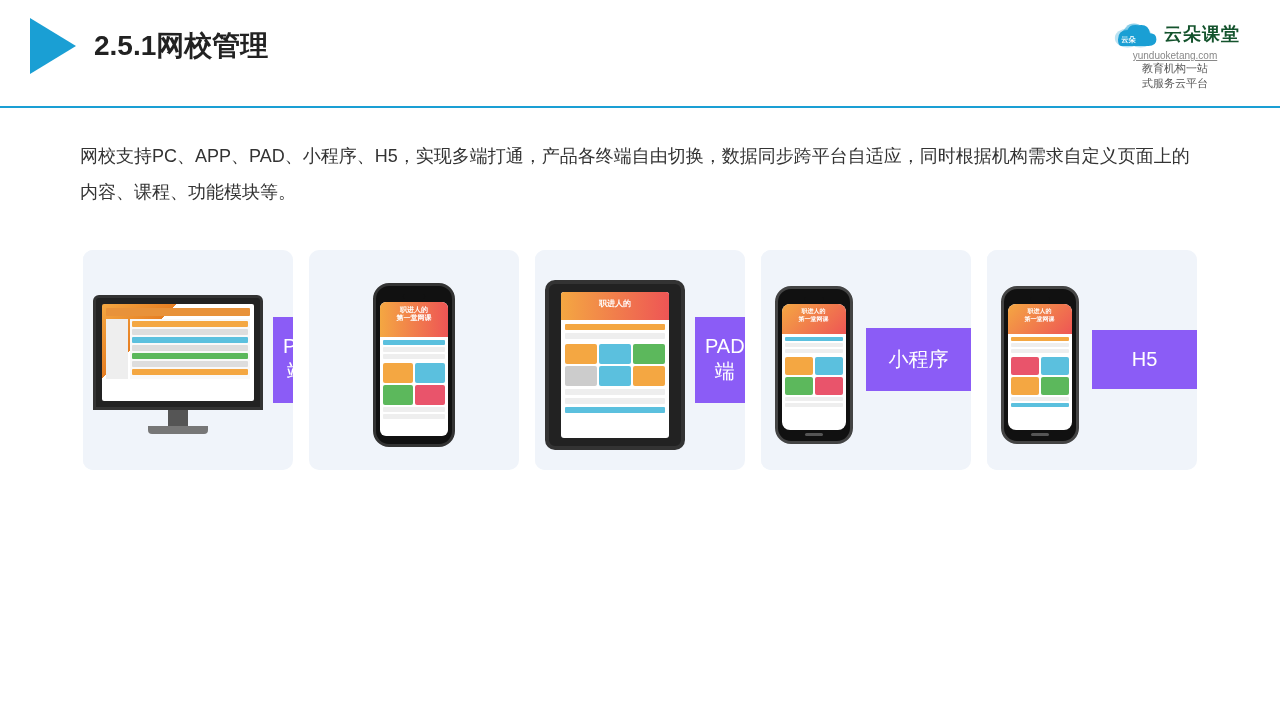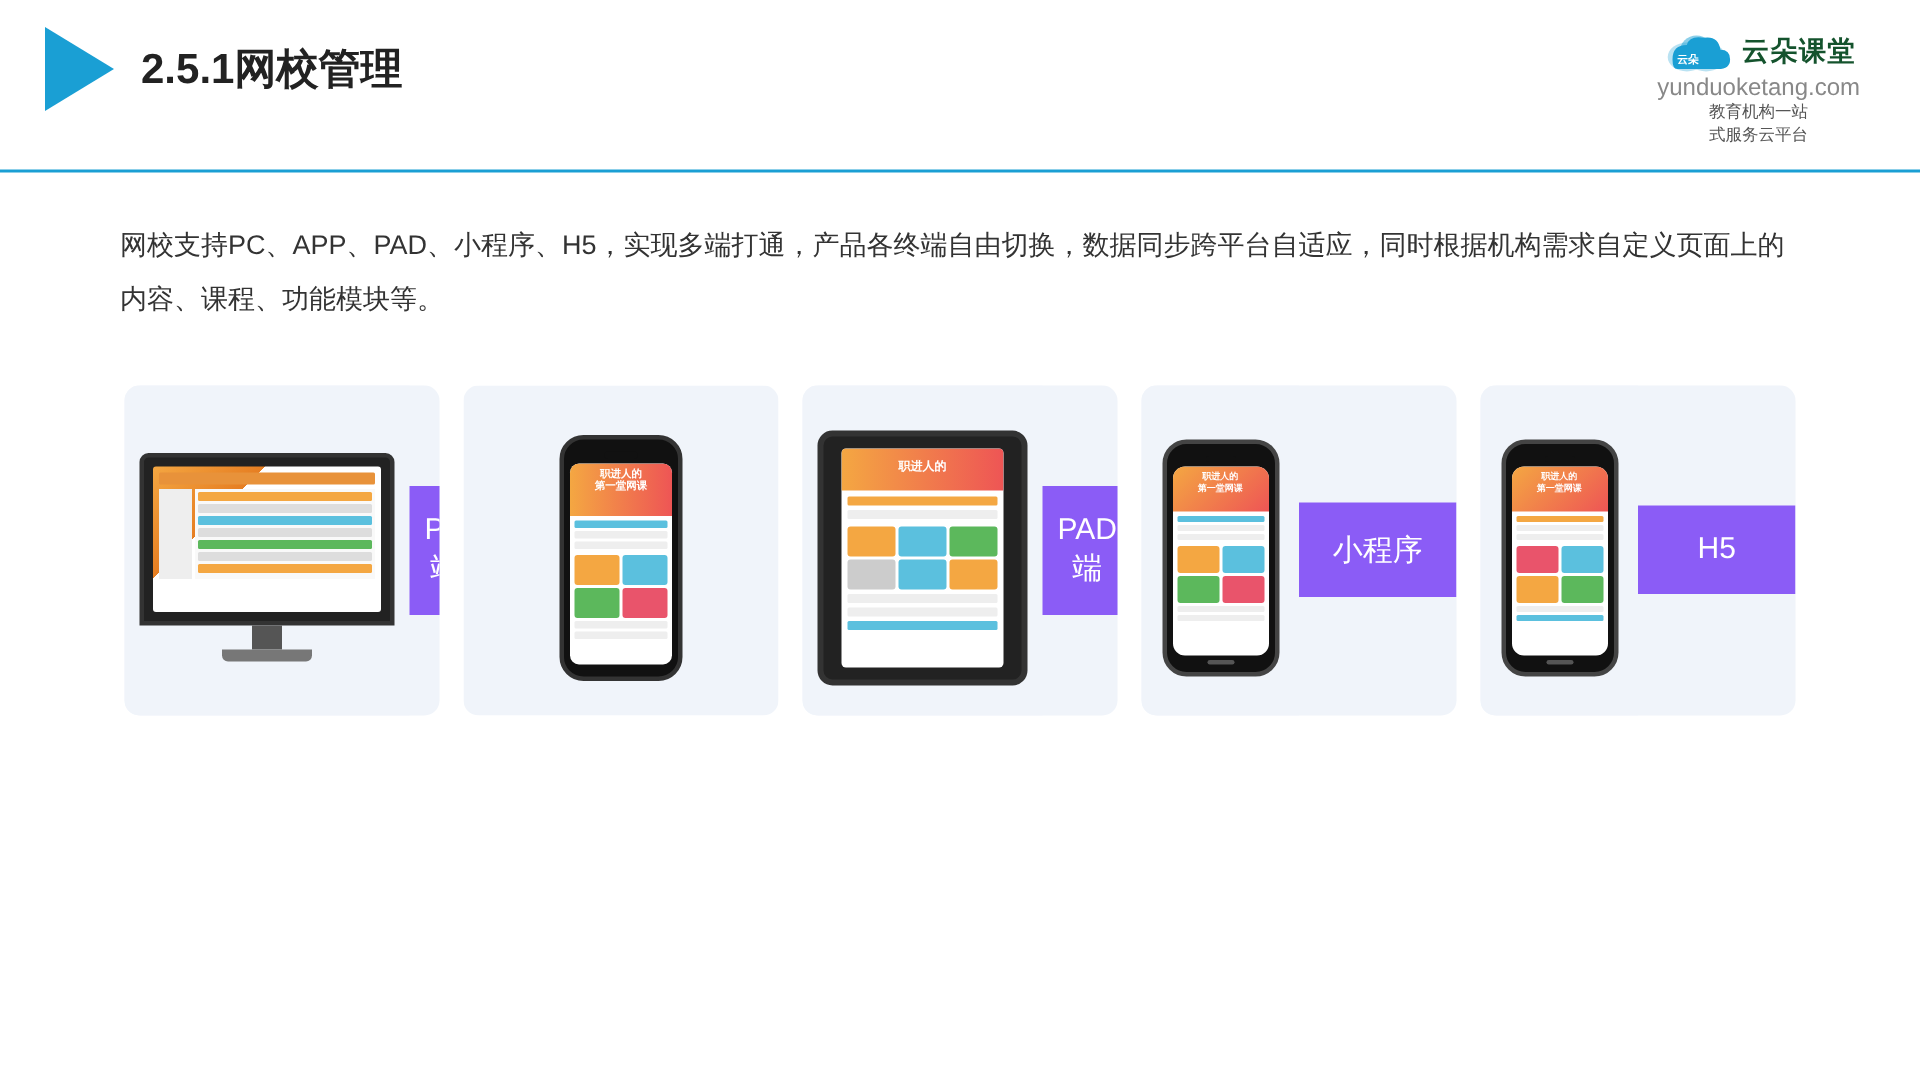--- a/index.html
+++ b/index.html
@@ -62,22 +62,23 @@
       letter-spacing: 1px;
     }
     .brand-text-sub {
       font-size: 11px;
       color: #555;
       text-align: center;
       line-height: 1.4;
       white-space: nowrap;
     }
     .brand-url {
-      font-size: 16px;
+      font-size: 10px;
       color: #888;
+      text-decoration: underline;
     }
 
     
     .description {
       padding: 30px 80px 10px 80px;
       font-size: 18px;
       line-height: 2;
       color: #333;
     }
 

